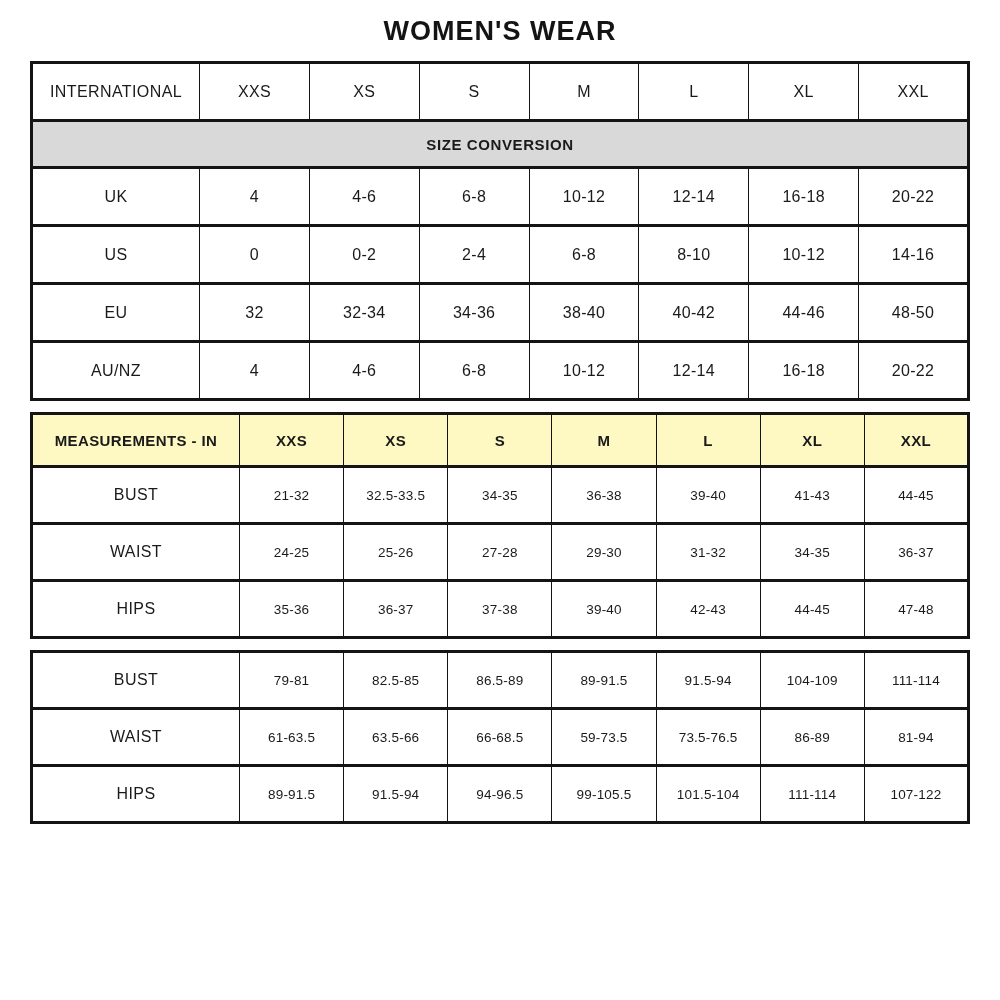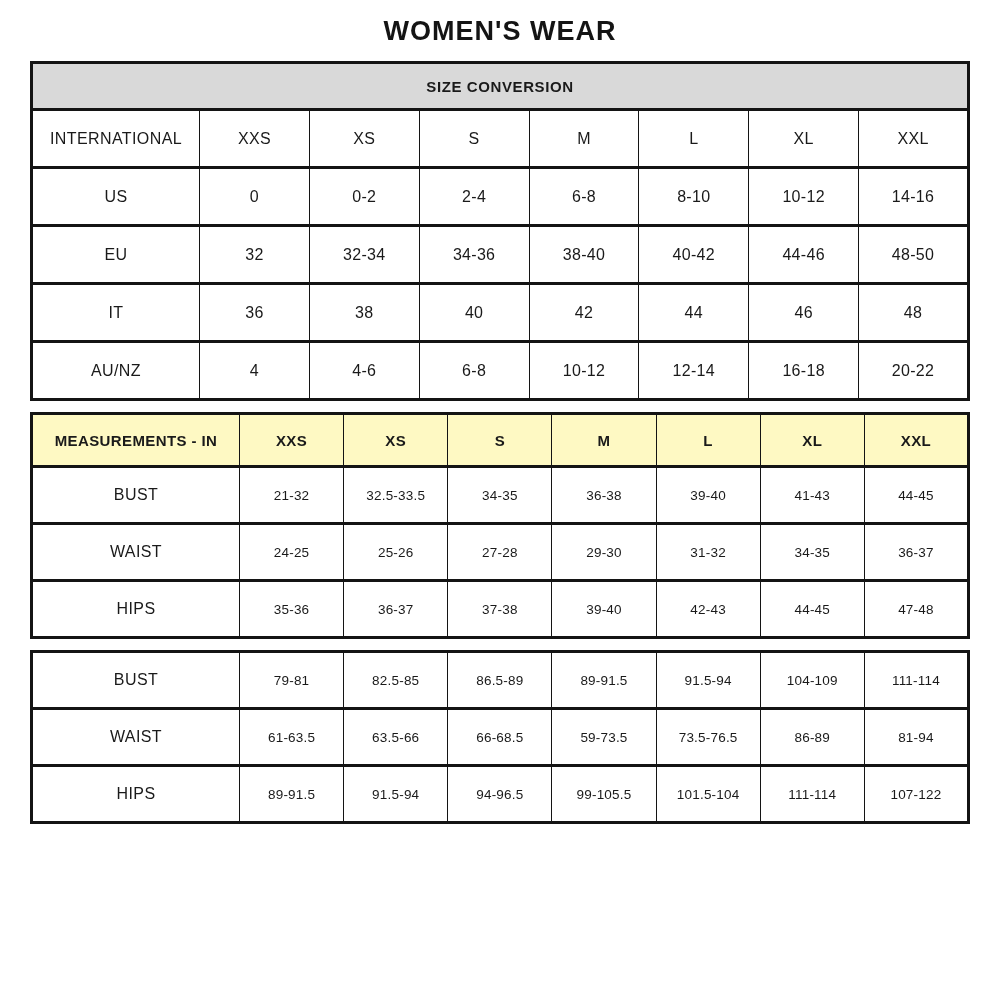--- a/index.html
+++ b/index.html
@@ -75,63 +75,63 @@
       <col>
         <col>
         <col>
         <col>
         <col>
         <col>
         <col>
     </colgroup>
     <tbody>
         <tr>
-          <td class="band" colspan="8">SIZE CONVERSION</td>
-        </tr>
-        <tr>
           <td class="rowlabel">INTERNATIONAL</td>
           <td>XXS</td>
           <td>XS</td>
           <td>S</td>
           <td>M</td>
           <td>L</td>
           <td>XL</td>
           <td>XXL</td>
         </tr>
         <tr>
+          <td class="band" colspan="8">SIZE CONVERSION</td>
+        </tr>
+        <tr>
+          <td class="rowlabel">UK</td>
+          <td>4</td>
+          <td>4-6</td>
+          <td>6-8</td>
+          <td>10-12</td>
+          <td>12-14</td>
+          <td>16-18</td>
+          <td>20-22</td>
+        </tr>
+        <tr>
           <td class="rowlabel">US</td>
           <td>0</td>
           <td>0-2</td>
           <td>2-4</td>
           <td>6-8</td>
           <td>8-10</td>
           <td>10-12</td>
           <td>14-16</td>
         </tr>
         <tr>
           <td class="rowlabel">EU</td>
           <td>32</td>
           <td>32-34</td>
           <td>34-36</td>
           <td>38-40</td>
           <td>40-42</td>
           <td>44-46</td>
           <td>48-50</td>
         </tr>
         <tr>
-          <td class="rowlabel">IT</td>
-          <td>36</td>
-          <td>38</td>
-          <td>40</td>
-          <td>42</td>
-          <td>44</td>
-          <td>46</td>
-          <td>48</td>
-        </tr>
-        <tr>
           <td class="rowlabel">AU/NZ</td>
           <td>4</td>
           <td>4-6</td>
           <td>6-8</td>
           <td>10-12</td>
           <td>12-14</td>
           <td>16-18</td>
           <td>20-22</td>
         </tr>
       </tbody>

